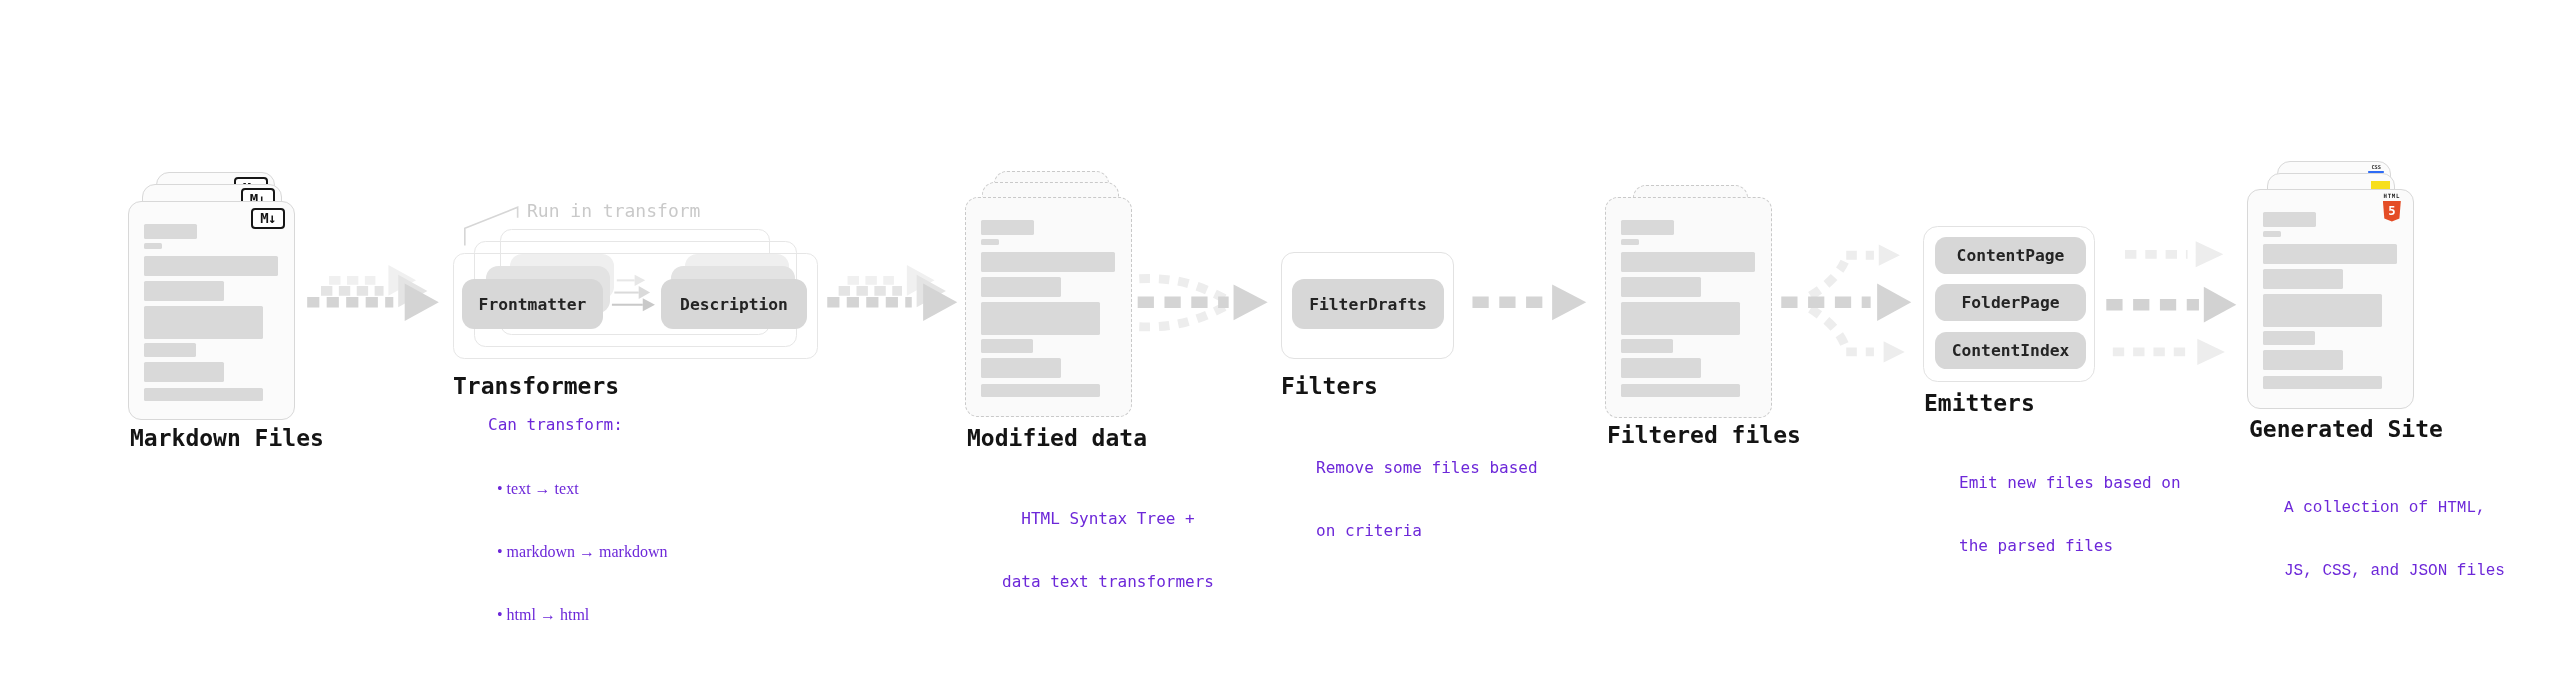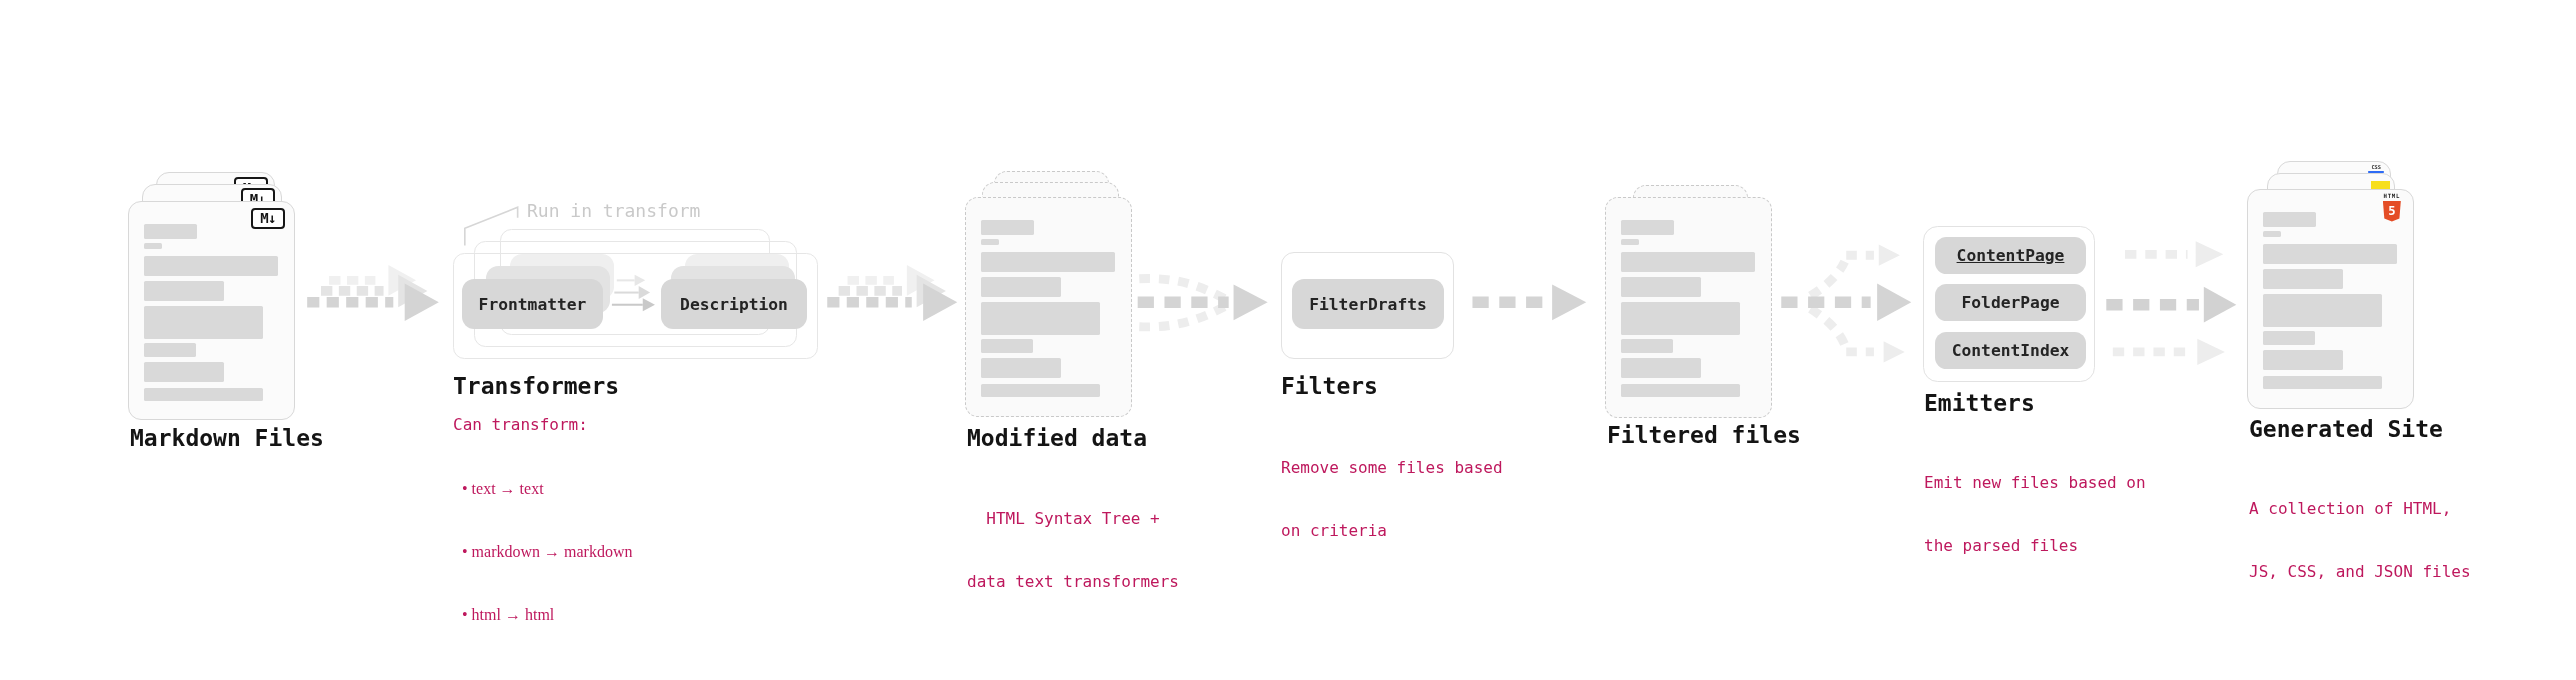--- a/index.html
+++ b/index.html
@@ -24,21 +24,21 @@
             display:flex;align-items:center;justify-content:center;letter-spacing:-0.8px;}
   
   .frame{position:absolute;box-sizing:border-box;border:1.6px solid #e6e6e6;border-radius:11.4px;background:transparent;}
   .panel{position:absolute;box-sizing:border-box;border:1.6px solid #e2e2e2;border-radius:13px;background:#ffffff;}
   .node{position:absolute;box-sizing:border-box;background:#d7d7d7;border-radius:12.2px;color:#242424;
         font-size:16.3px;font-weight:600;display:flex;align-items:center;justify-content:center;white-space:pre;}
   .node.ghost1{background:#e3e3e3;}
   .node.ghost2{background:#efefef;}
   
   .label{position:absolute;font-size:23px;font-weight:600;color:#141414;line-height:1;white-space:pre;}
-  .caption{position:absolute;font-size:16px;font-weight:500;color:#be185d;line-height:21px;white-space:pre;}
+  .caption{position:absolute;font-size:16px;font-weight:500;color:#6d28d9;line-height:21px;white-space:pre;margin-left:35px;}
   .note{position:absolute;font-size:18px;font-weight:500;color:#c9c9c9;line-height:1;white-space:pre;}
   
   .html5{position:absolute;width:19.5px;text-align:center;}
   .html5 .t{font-size:5.7px;font-weight:bold;color:#1c1c1c;line-height:5.7px;letter-spacing:0.8px;}
   .html5 .shield{width:18px;height:21px;margin:0.8px auto 0;background:#e44d26;
                  clip-path:polygon(0 0,100% 0,92% 85%,50% 100%,8% 85%);
                  display:flex;align-items:center;justify-content:center;color:#fff;font-size:12.2px;font-weight:bold;}
   .css-badge{position:absolute;width:16.3px;text-align:center;}
   .css-badge .t{font-size:5.3px;font-weight:bold;color:#2b2b2b;line-height:4.9px;}
   .css-badge .ub{height:2.4px;background:#2d6bf5;margin-top:0.8px;border-radius:0.8px;}
@@ -190,21 +190,21 @@
     <div class="bar b3"></div>
     <div class="bar b4"></div>
     <div class="bar b5"></div>
     <div class="bar b6"></div>
     <div class="bar b7"></div>
     <div class="bar b8"></div>
   </div>
   <div class="label" style="left:1607px;top:424px;">Filtered files</div>
 
   <div class="panel" style="left:1923px;top:226px;width:172px;height:156px;border-radius:14.6px;"></div>
-  <div class="node" style="left:1935px;top:237px;width:151px;height:37px;border-radius:11.4px;text-decoration:underline;">ContentPage</div>
+  <div class="node" style="left:1935px;top:237px;width:151px;height:37px;border-radius:11.4px;">ContentPage</div>
   <div class="node" style="left:1935px;top:284px;width:151px;height:37px;border-radius:11.4px;">FolderPage</div>
   <div class="node" style="left:1935px;top:332px;width:151px;height:37px;border-radius:11.4px;">ContentIndex</div>
   <div class="label" style="left:1924px;top:392px;">Emitters</div>
   <div class="caption" style="left:1924px;top:430px;">
     <div>Emit new files based on</div>
     <div>the parsed files</div>
   </div>
 
   <div class="doc" style="left:2277px;top:161px;width:114px;height:219px;">
     <div class="css-badge" style="right:5.7px;top:3.3px;">
@@ -225,19 +225,19 @@
     <div class="bar b1"></div>
     <div class="bar b2"></div>
     <div class="bar b3"></div>
     <div class="bar b4"></div>
     <div class="bar b5"></div>
     <div class="bar b6"></div>
     <div class="bar b7"></div>
     <div class="bar b8"></div>
   </div>
   <div class="label" style="left:2249px;top:418px;">Generated Site</div>
-  <div class="caption" style="left:2249px;top:456px;">
+  <div class="caption" style="left:2249px;top:456px;font-family:Liberation Mono, monospace;">
     <div>A collection of HTML,</div>
     <div>JS, CSS, and JSON files</div>
   </div>
 
 </div>
 
 
 </body></html>

